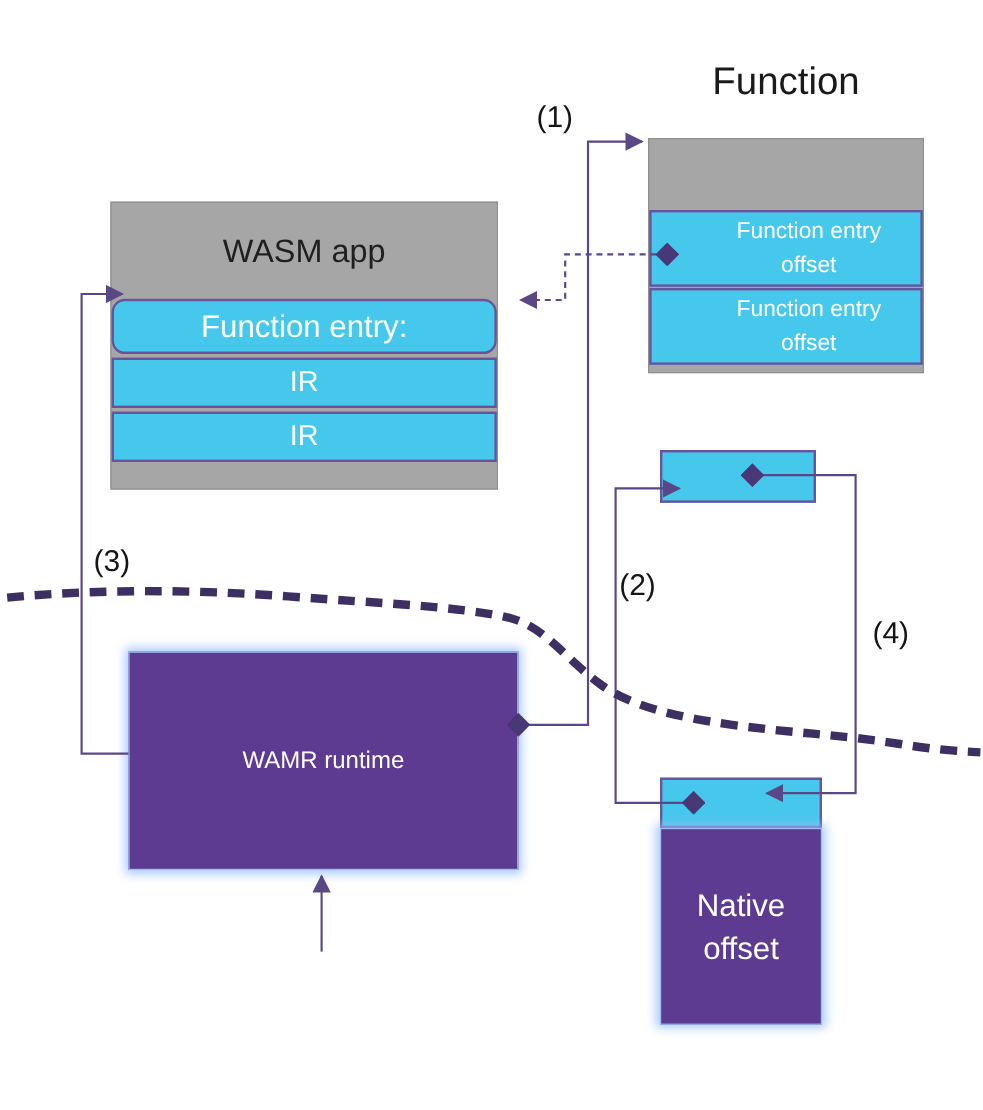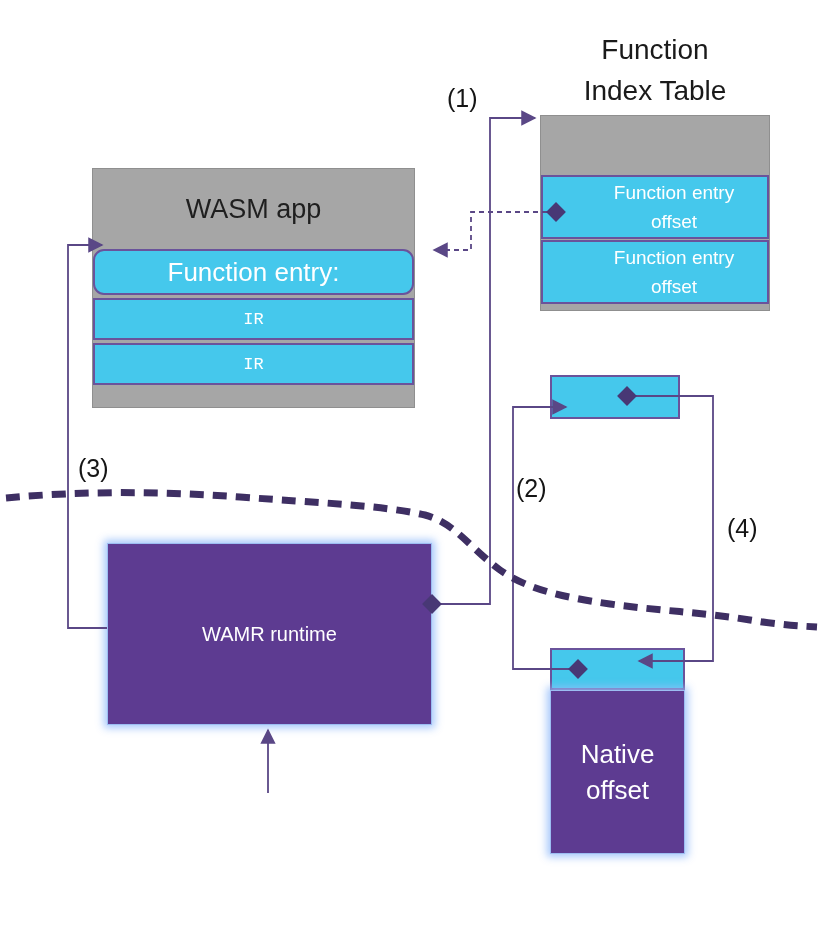--- a/index.html
+++ b/index.html
@@ -8,31 +8,31 @@
   .canvas { position:relative; width:819px; height:925px; background:#ffffff; overflow:hidden; }
   .abs { position:absolute; }
 
   
   .gray-box { background:#a6a6a6; border:1px solid #8f8f8f; }
 
   
   .cyan { background:#45c8ec; border:2px solid #6a539b; color:#ffffff; }
 
   
-  .fit-title { left:540px; top:30px; width:230px; text-align:center; font-size:28px; color:#1a1a1a; line-height:1.45; }
+  .fit-title { left:540px; top:44px; width:230px; text-align:center; font-size:32px; color:#1a1a1a; line-height:1.45; }
   .fit-box { left:540px; top:115px; width:230px; height:196px; }
   .fit-gray-top { height:58px; }
   .fit-row { height:64px; margin:1px 0; display:flex; flex-direction:column; align-items:center; justify-content:center; font-size:19px; line-height:1.55; text-align:center;padding-left:38px; }
 
   
   .wasm-app { left:92px; top:168px; width:323px; height:240px; }
   .wa-title { height:80px; display:flex; align-items:center; justify-content:center; font-size:27px; color:#1f1f1f; }
   .wa-row { margin:0 0 3px 0; display:flex; align-items:center; justify-content:center; text-align:center; }
   .wa-row.fe { height:46px; font-size:26px;border-radius:11px; }
-  .wa-row.ir { height:42px; font-size:17px;font-family:Liberation Mono, monospace; }
+  .wa-row.ir { height:42px; font-size:24px; }
 
   
   .was-strip { left:550px; top:375px; width:130px; height:44px; }
   .was-body  { left:552px; top:419px; width:126px; height:160px; color:#ffffff; font-size:23px; line-height:1.35;
                display:flex; flex-direction:column; align-items:center; justify-content:center; text-align:center; }
 
   
   .ns-strip { left:550px; top:648px; width:135px; height:42px; }
   .ns-body  { left:550px; top:690px; width:135px; height:164px; font-size:26px; line-height:1.4; }
 
@@ -52,21 +52,20 @@
   
   .overlay { left:0; top:0; width:819px; height:925px; pointer-events:none; z-index:5; }
 </style>
 </head>
 <body>
 
 <div class="canvas">
 
   <div class="abs fit-title">
     <div>Function</div>
-    <div>Index Table</div>
   </div>
 
   <div class="abs gray-box fit-box">
     <div class="fit-gray-top"></div>
     <div class="cyan fit-row">
       <div>Function entry</div>
       <div>offset</div>
     </div>
     <div class="cyan fit-row">
       <div>Function entry</div>

